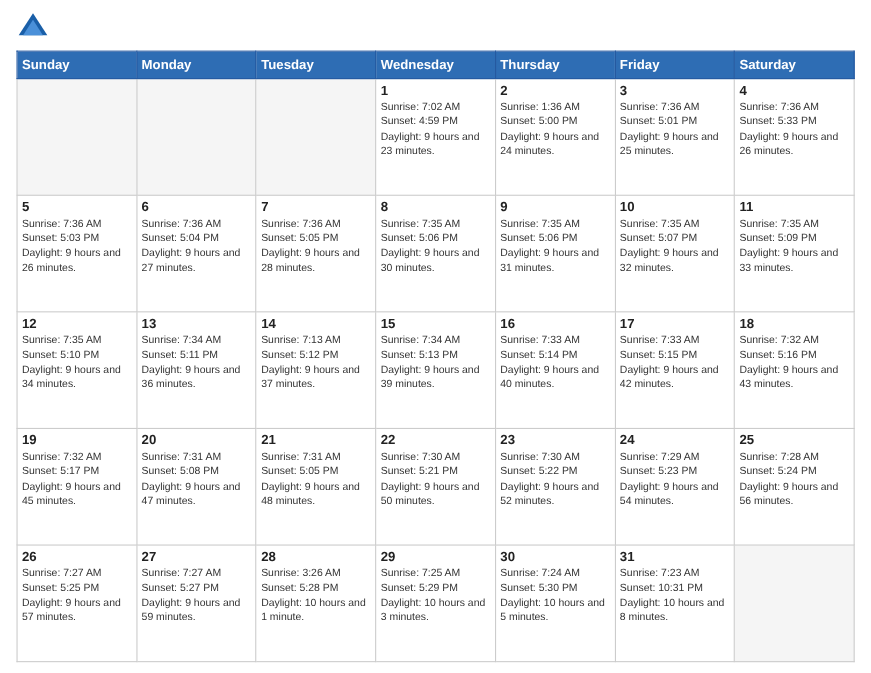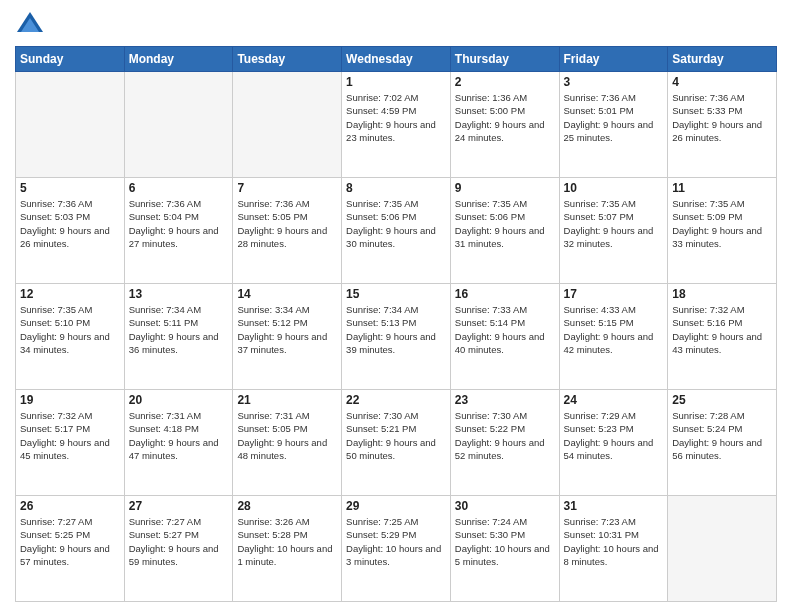--- a/index.html
+++ b/index.html
@@ -229,42 +229,42 @@
           </td>
           <td>
             <div class="day-num">13</div>
             <div class="day-info">Sunrise: 7:34 AM
 Sunset: 5:11 PM
 Daylight: 9 hours
 and 36 minutes.</div>
           </td>
           <td>
             <div class="day-num">14</div>
-            <div class="day-info">Sunrise: 3:34 AM
+            <div class="day-info">Sunrise: 7:13 AM
 Sunset: 5:12 PM
 Daylight: 9 hours
 and 37 minutes.</div>
           </td>
           <td>
             <div class="day-num">15</div>
             <div class="day-info">Sunrise: 7:34 AM
 Sunset: 5:13 PM
 Daylight: 9 hours
 and 39 minutes.</div>
           </td>
           <td>
             <div class="day-num">16</div>
             <div class="day-info">Sunrise: 7:33 AM
 Sunset: 5:14 PM
 Daylight: 9 hours
 and 40 minutes.</div>
           </td>
           <td>
             <div class="day-num">17</div>
-            <div class="day-info">Sunrise: 4:33 AM
+            <div class="day-info">Sunrise: 7:33 AM
 Sunset: 5:15 PM
 Daylight: 9 hours
 and 42 minutes.</div>
           </td>
           <td>
             <div class="day-num">18</div>
             <div class="day-info">Sunrise: 7:32 AM
 Sunset: 5:16 PM
 Daylight: 9 hours
 and 43 minutes.</div>
@@ -274,21 +274,21 @@
           <td>
             <div class="day-num">19</div>
             <div class="day-info">Sunrise: 7:32 AM
 Sunset: 5:17 PM
 Daylight: 9 hours
 and 45 minutes.</div>
           </td>
           <td>
             <div class="day-num">20</div>
             <div class="day-info">Sunrise: 7:31 AM
-Sunset: 4:18 PM
+Sunset: 5:08 PM
 Daylight: 9 hours
 and 47 minutes.</div>
           </td>
           <td>
             <div class="day-num">21</div>
             <div class="day-info">Sunrise: 7:31 AM
 Sunset: 5:05 PM
 Daylight: 9 hours
 and 48 minutes.</div>
           </td>

